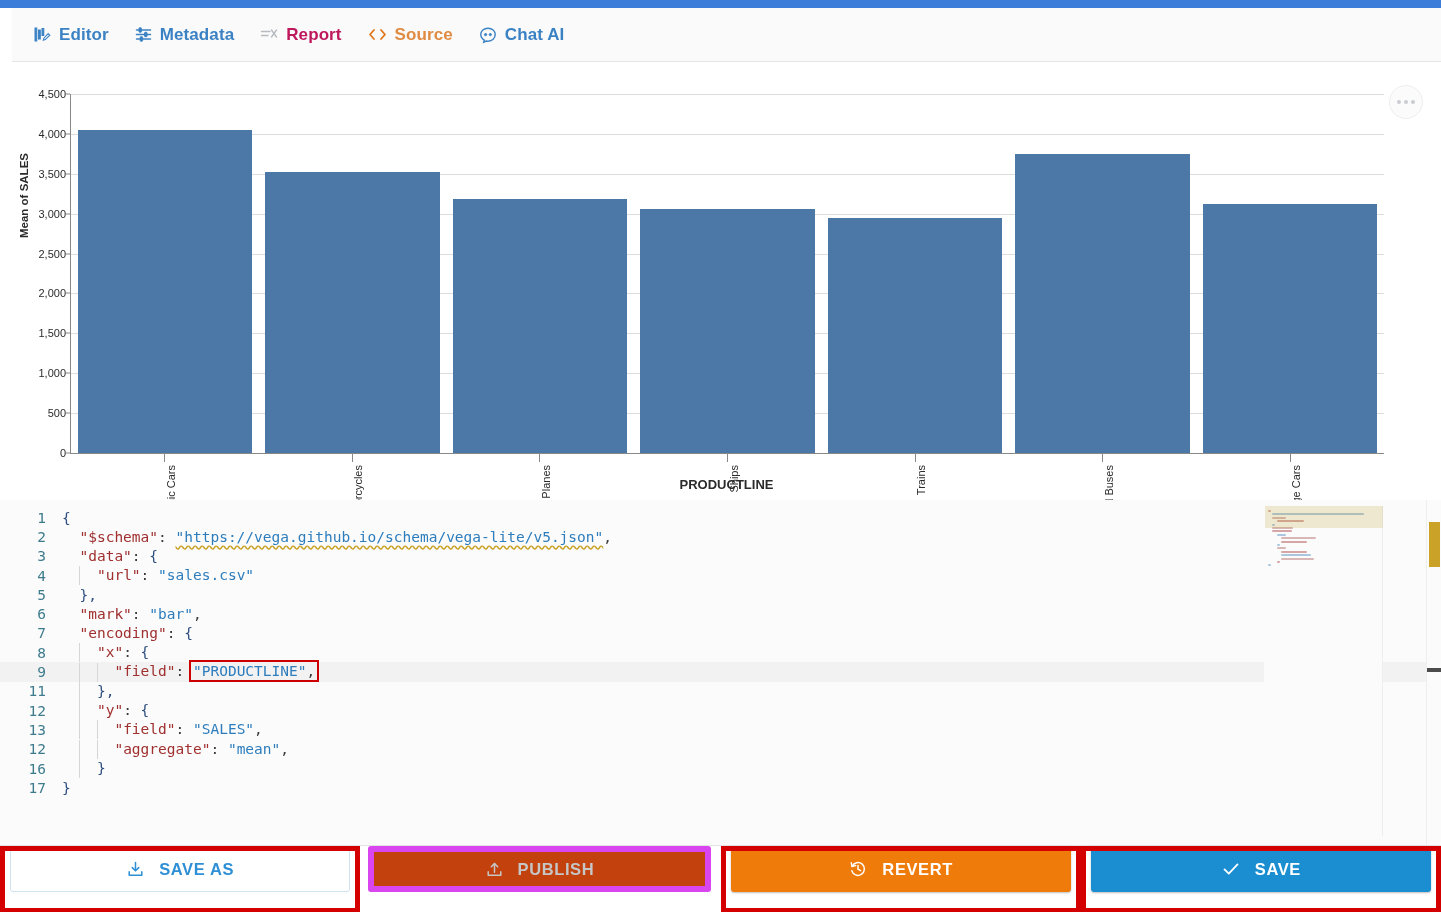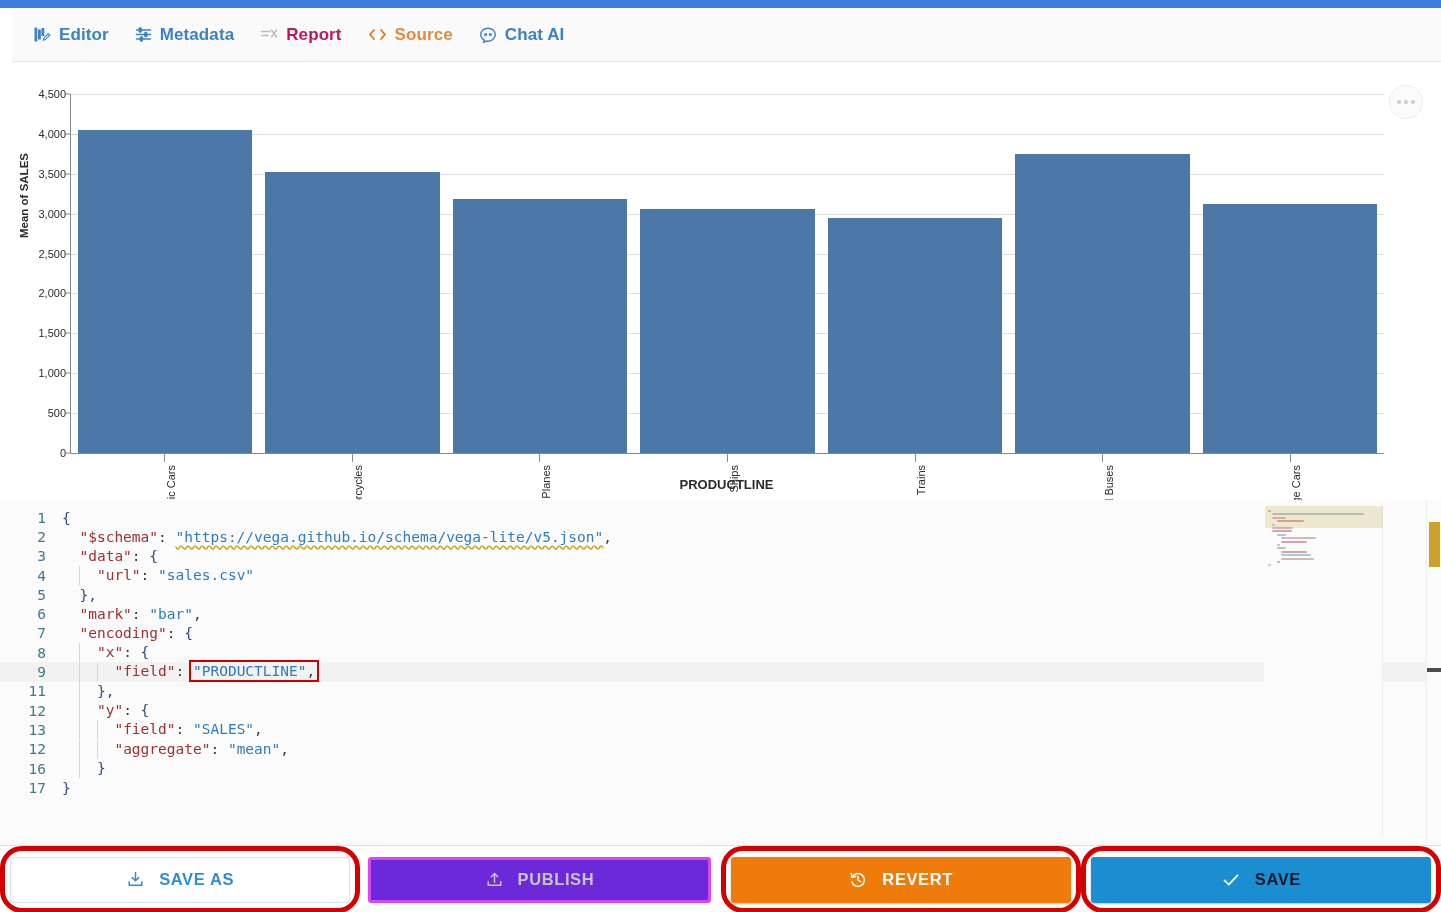--- a/index.html
+++ b/index.html
@@ -251,57 +251,57 @@
 
   
   .actionbar {
     position: absolute; left: 0; top: 845px;
     width: 1441px; height: 67px;
     background: #ffffff;
     border-top: 1px solid #e3e3e3;
     display: flex;
     align-items: stretch;
   }
-  .btn-cell { position: relative; flex: 1 1 0; display: flex; align-items: center; justify-content: center; border-radius: 22px; }
+  .btn-cell { position: relative; flex: 1 1 0; display: flex; align-items: flex-start; justify-content: center; }
   .redframe { outline: 5px solid #d40000; outline-offset: -5px; }
   .btn {
     display: flex; align-items: center; justify-content: center;
     gap: 14px;
     height: 46px;
     width: 100%;
     margin: 0 10px;
     border-radius: 3px;
     font-size: 16.5px;
     font-weight: bold;
     letter-spacing: .6px;
     cursor: pointer;
     box-sizing: border-box;
   }
   .btn-saveas {
     background: #ffffff;
     border: 1px solid #cfe3f0;
     color: #2d8fd5;
   }
   .btn-publish {
-    background: #6d28d9;
-    border: 3px solid #d946ef;
+    background: #c2410c;
+    border: 6px solid #d946ef;
     color: #c6c6c6;
     cursor: default;
     margin-left: 8px;
   }
   .btn-revert {
     background: #ef7b0a;
     border: 1px solid #ef7b0a;
     color: #ffffff;
     box-shadow: 0 1px 2px rgba(0,0,0,.25);
   }
   .btn-save {
     background: #1a8ed1;
     border: 1px solid #1a8ed1;
-    color: #0f172a;
+    color: #ffffff;
     box-shadow: 0 1px 2px rgba(0,0,0,.25);
   }
   .btn svg { display: block; }
 </style>
 </head>
 <body>
 
 <div class="app">
 
   <div class="top-strip"></div>

